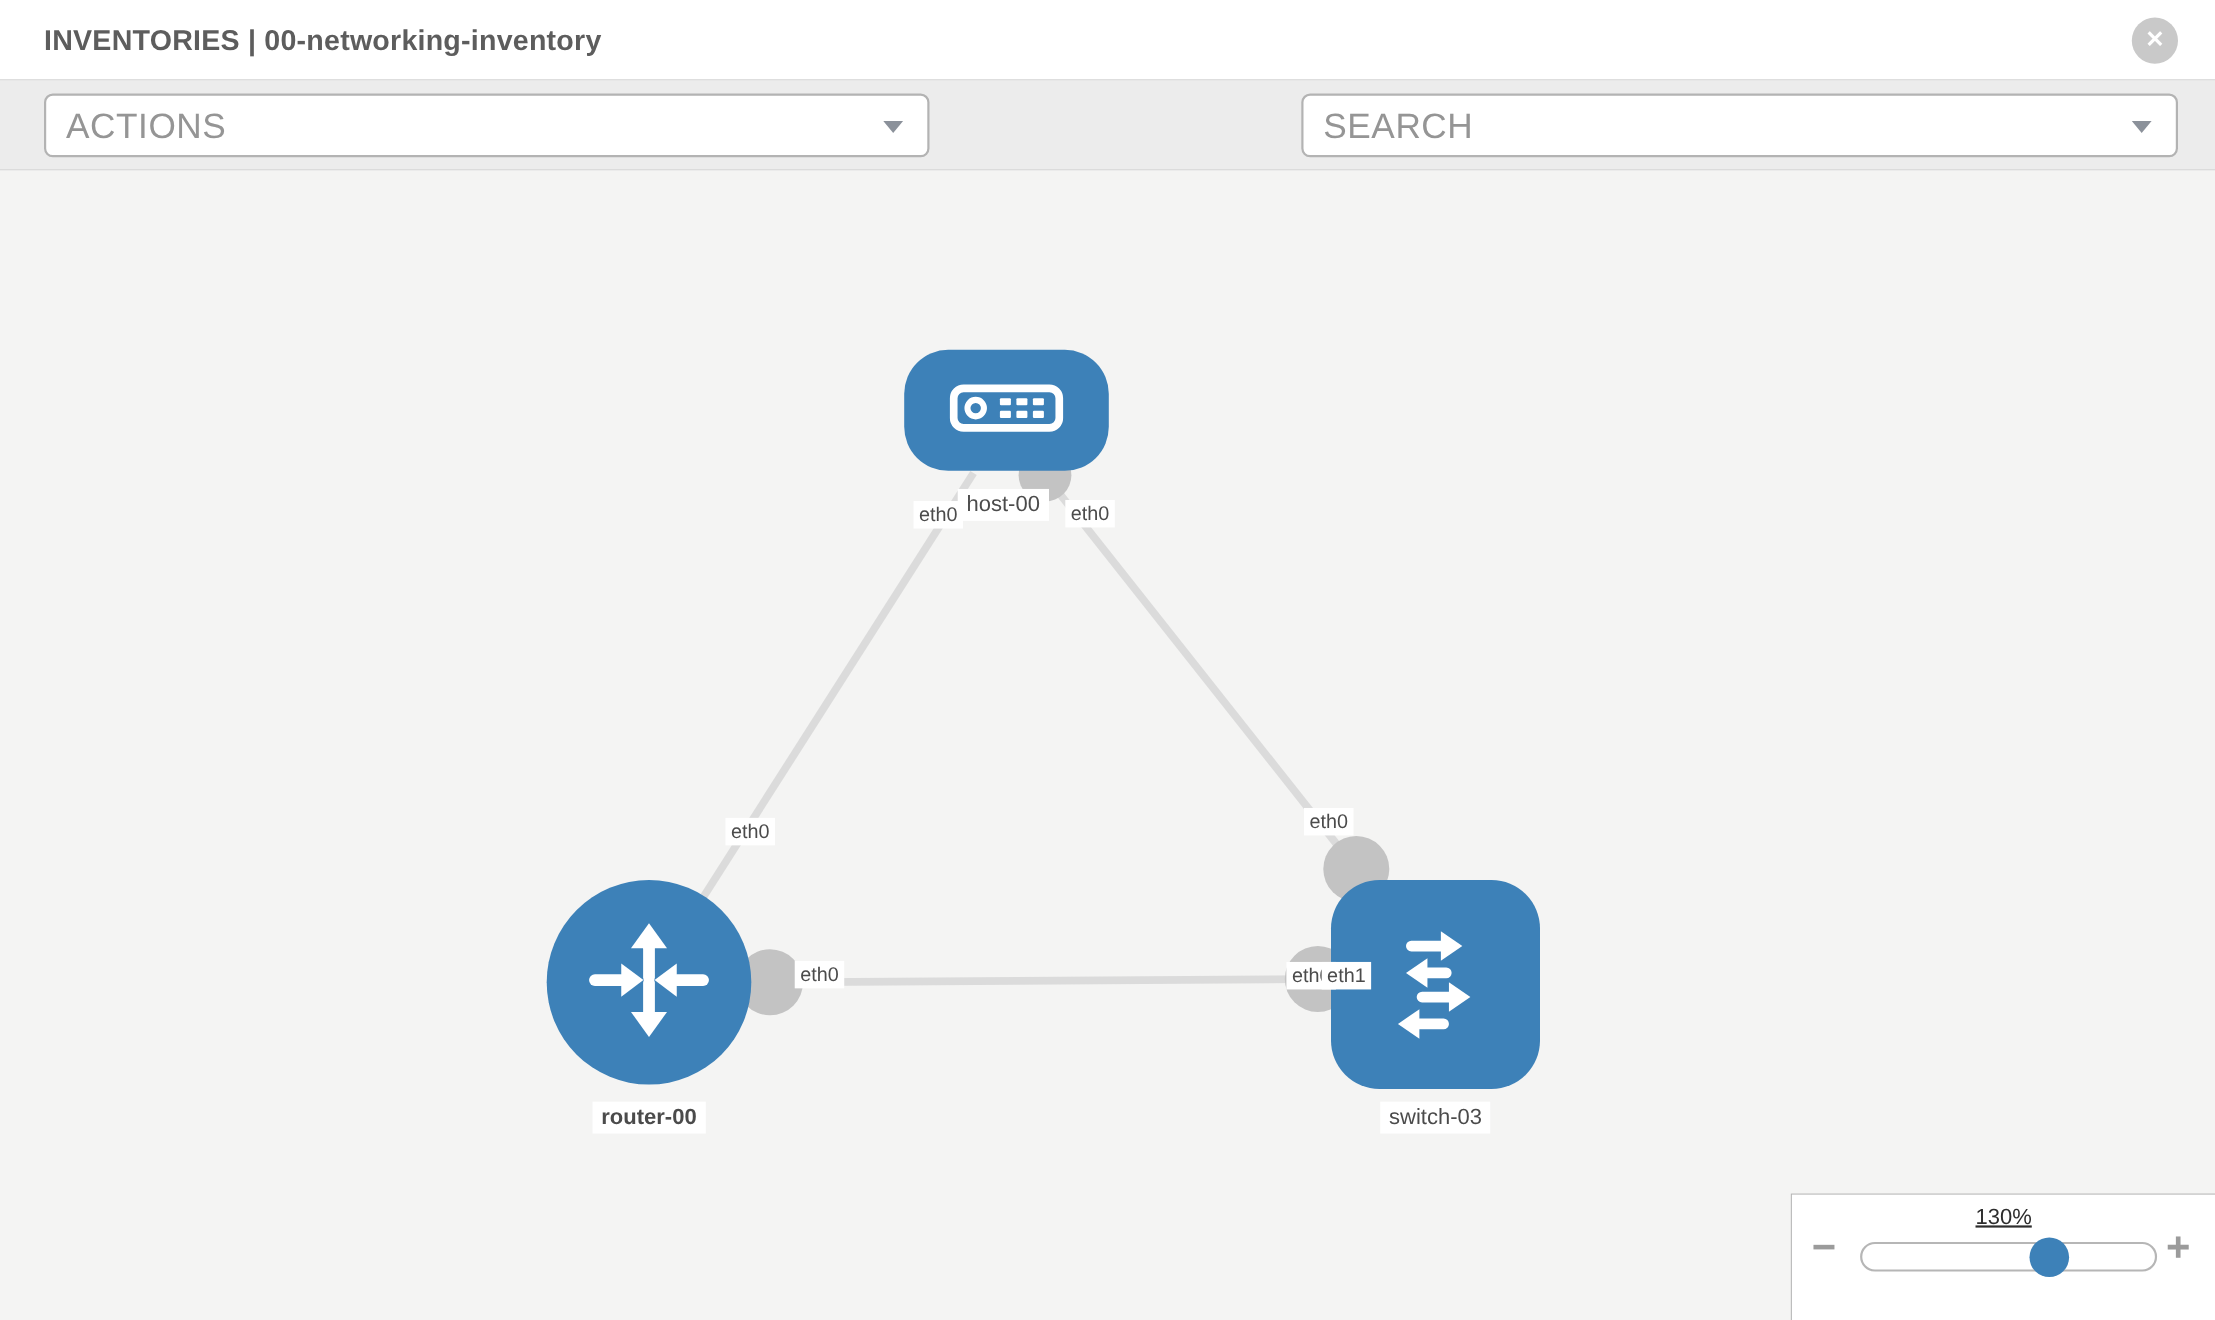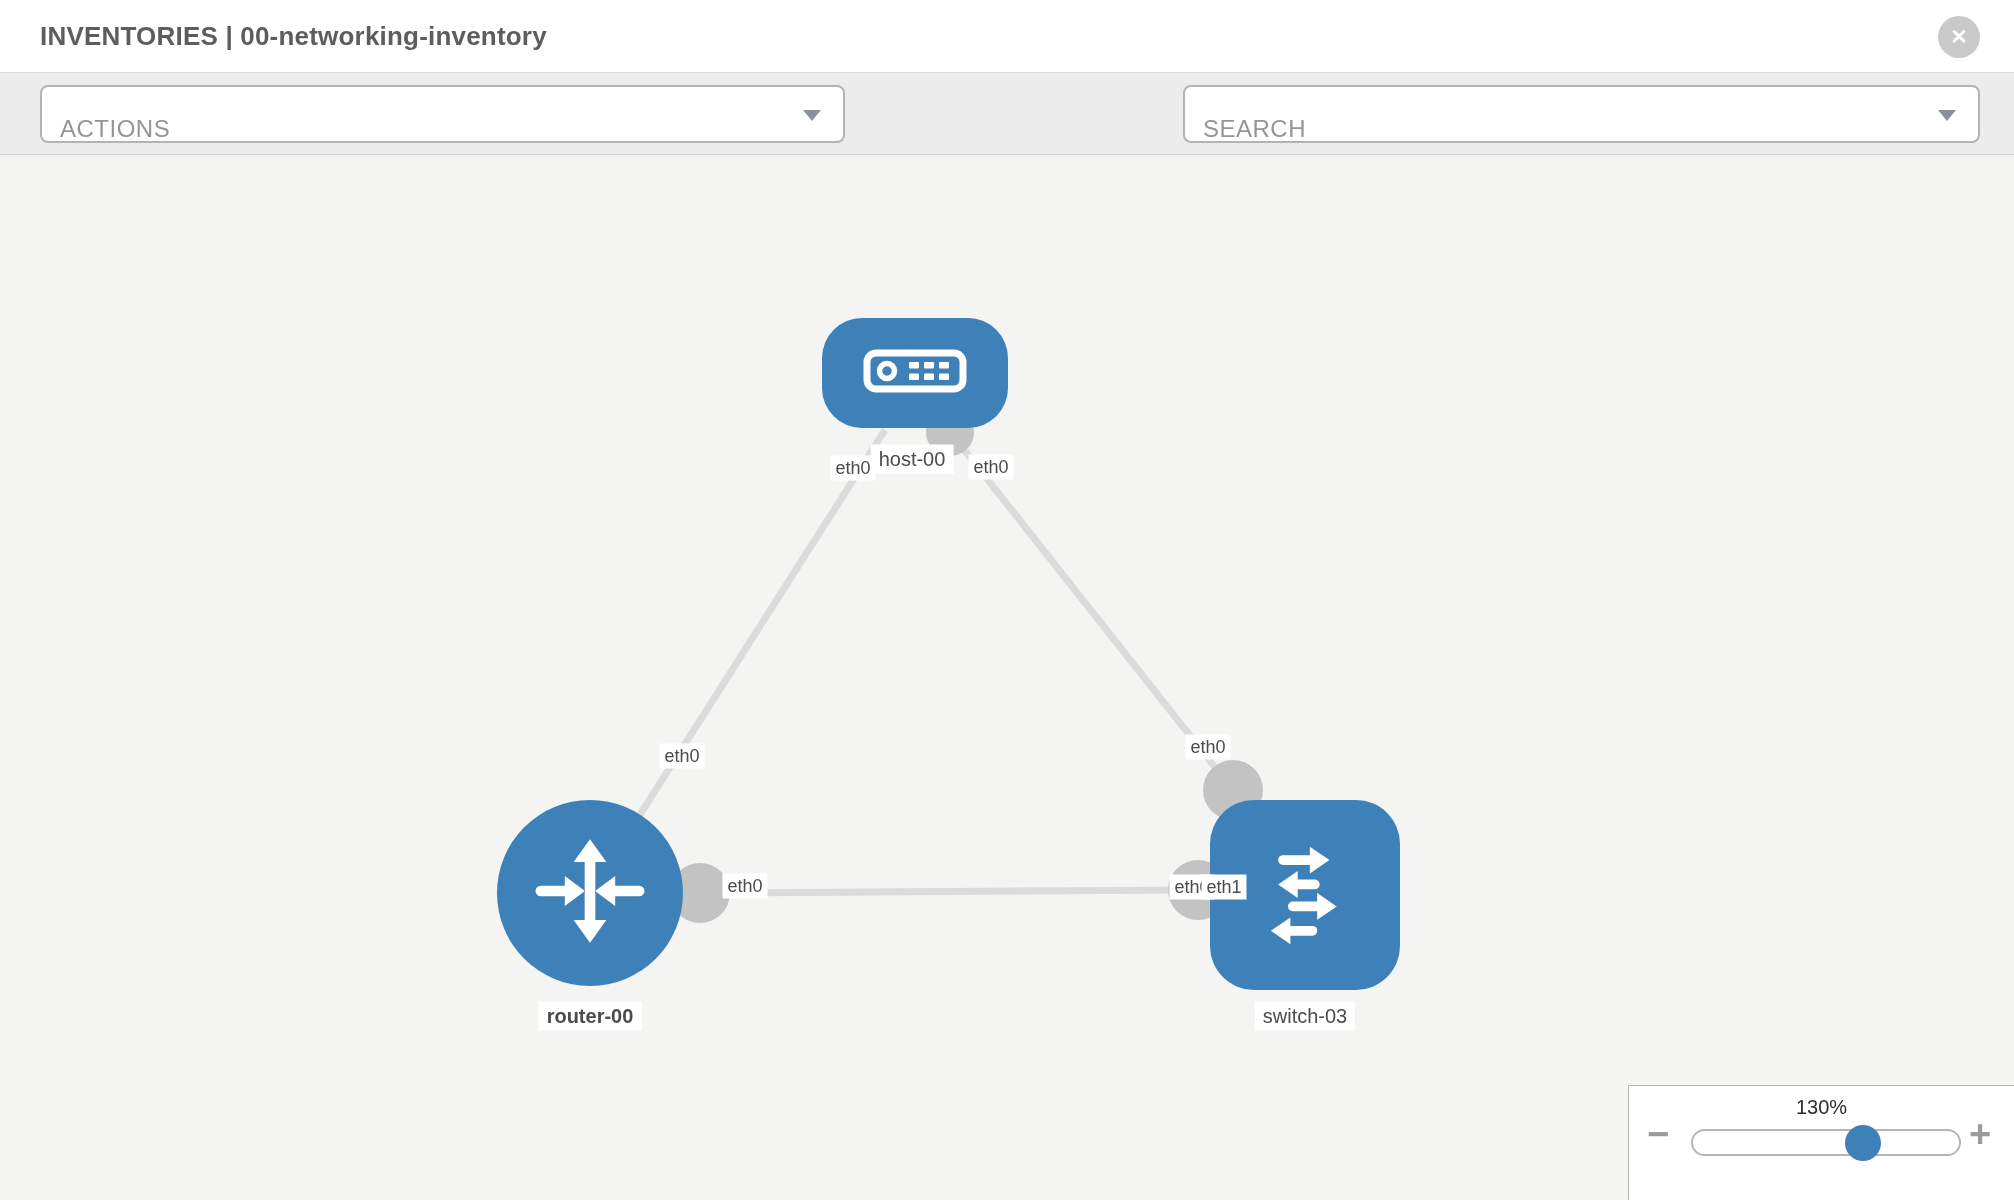--- a/index.html
+++ b/index.html
@@ -10,21 +10,21 @@
   
   .header { position:absolute; left:0; top:0; width:2014px; height:72px; background:#fff;padding-left:24px; }
   .header-title { position:absolute; left:40px; top:0; line-height:72px; font-size:26px; font-weight:bold; color:#5d5d5d; letter-spacing:.2px; }
   .close-btn { position:absolute; left:1938px; top:16px; width:42px; height:42px; border-radius:50%;
                background:#c9c9c9; color:#fff; font-size:21px; font-weight:bold; text-align:center; line-height:42px; cursor:pointer; }
 
   
   .toolbar { position:absolute; left:0; top:72px; width:2014px; height:83px; background:#ececec;
              border-top:1px solid #dadada; border-bottom:1px solid #cfcfcf; }
   .select-box { position:absolute; top:12px; height:58px; background:#fff; border:2px solid #b3b3b3; border-radius:8px; cursor:pointer; }
-  .select-box .ph { position:absolute; left:18px; top:15px; line-height:54px; font-size:24px; color:#959595; letter-spacing:.5px; }
+  .select-box .ph { position:absolute; left:18px; top:0; line-height:54px; font-size:32px; color:#959595; letter-spacing:.5px; }
   .caret { position:absolute; right:22px; top:23px; width:0; height:0;
            border-left:9px solid transparent; border-right:9px solid transparent; border-top:11px solid #8b919a; }
   .actions-box { left:40px; width:805px; }
   .search-box { left:1183px; width:797px;padding-left:40px; }
   .tool-btn { position:absolute; top:96px; width:40px; height:44px; cursor:pointer; }
   .tool-btn svg { display:block; }
 
   
   .canvas { position:absolute; left:0; top:155px; width:2014px; height:1045px; background:#f4f4f3; }
   .links-svg { position:absolute; left:0; top:0; }
@@ -33,21 +33,21 @@
   .node-router { left:497px; top:645px; width:186px; height:186px; border-radius:50%; }
   .node-switch { left:1210px; top:645px; width:190px; height:190px; border-radius:44px; }
 
   .glabel { position:absolute; transform:translate(-50%,-50%); background:#fff; color:#4b4b4b; white-space:nowrap; }
   .node-label { font-size:20px; padding:3px 8px; }
   .if-label { font-size:18px; padding:2px 5px; }
 
   
   .zoom-panel { position:absolute; left:1628px; top:930px; width:387px; height:120px; background:#fff;
                 border:1px solid #b6b6b6; }
-  .zoom-level { position:absolute; left:0; top:10px; width:100%; text-align:center; font-size:20px; color:#2d2d2d; }
+  .zoom-level { position:absolute; left:0; top:10px; width:100%; text-align:center; font-size:20px; color:#2d2d2d;text-decoration:underline; }
   .zoom-minus, .zoom-plus { position:absolute; top:26px; font-size:38px; font-weight:bold; color:#9b9b9b; cursor:pointer; line-height:44px; }
   .zoom-minus { left:18px; }
   .zoom-plus { left:340px; }
   .zoom-track { position:absolute; left:62px; top:43px; width:270px; height:27px; background:#fff;
                 border:2px solid #b6b6b6; border-radius:15px; cursor:pointer; }
   .zoom-knob { position:absolute; left:64%; top:50%; transform:translate(-50%,-50%); width:36px; height:36px;
                border-radius:50%; background:#3d81b8; cursor:grab; }
 </style>
 </head>
 <body>

